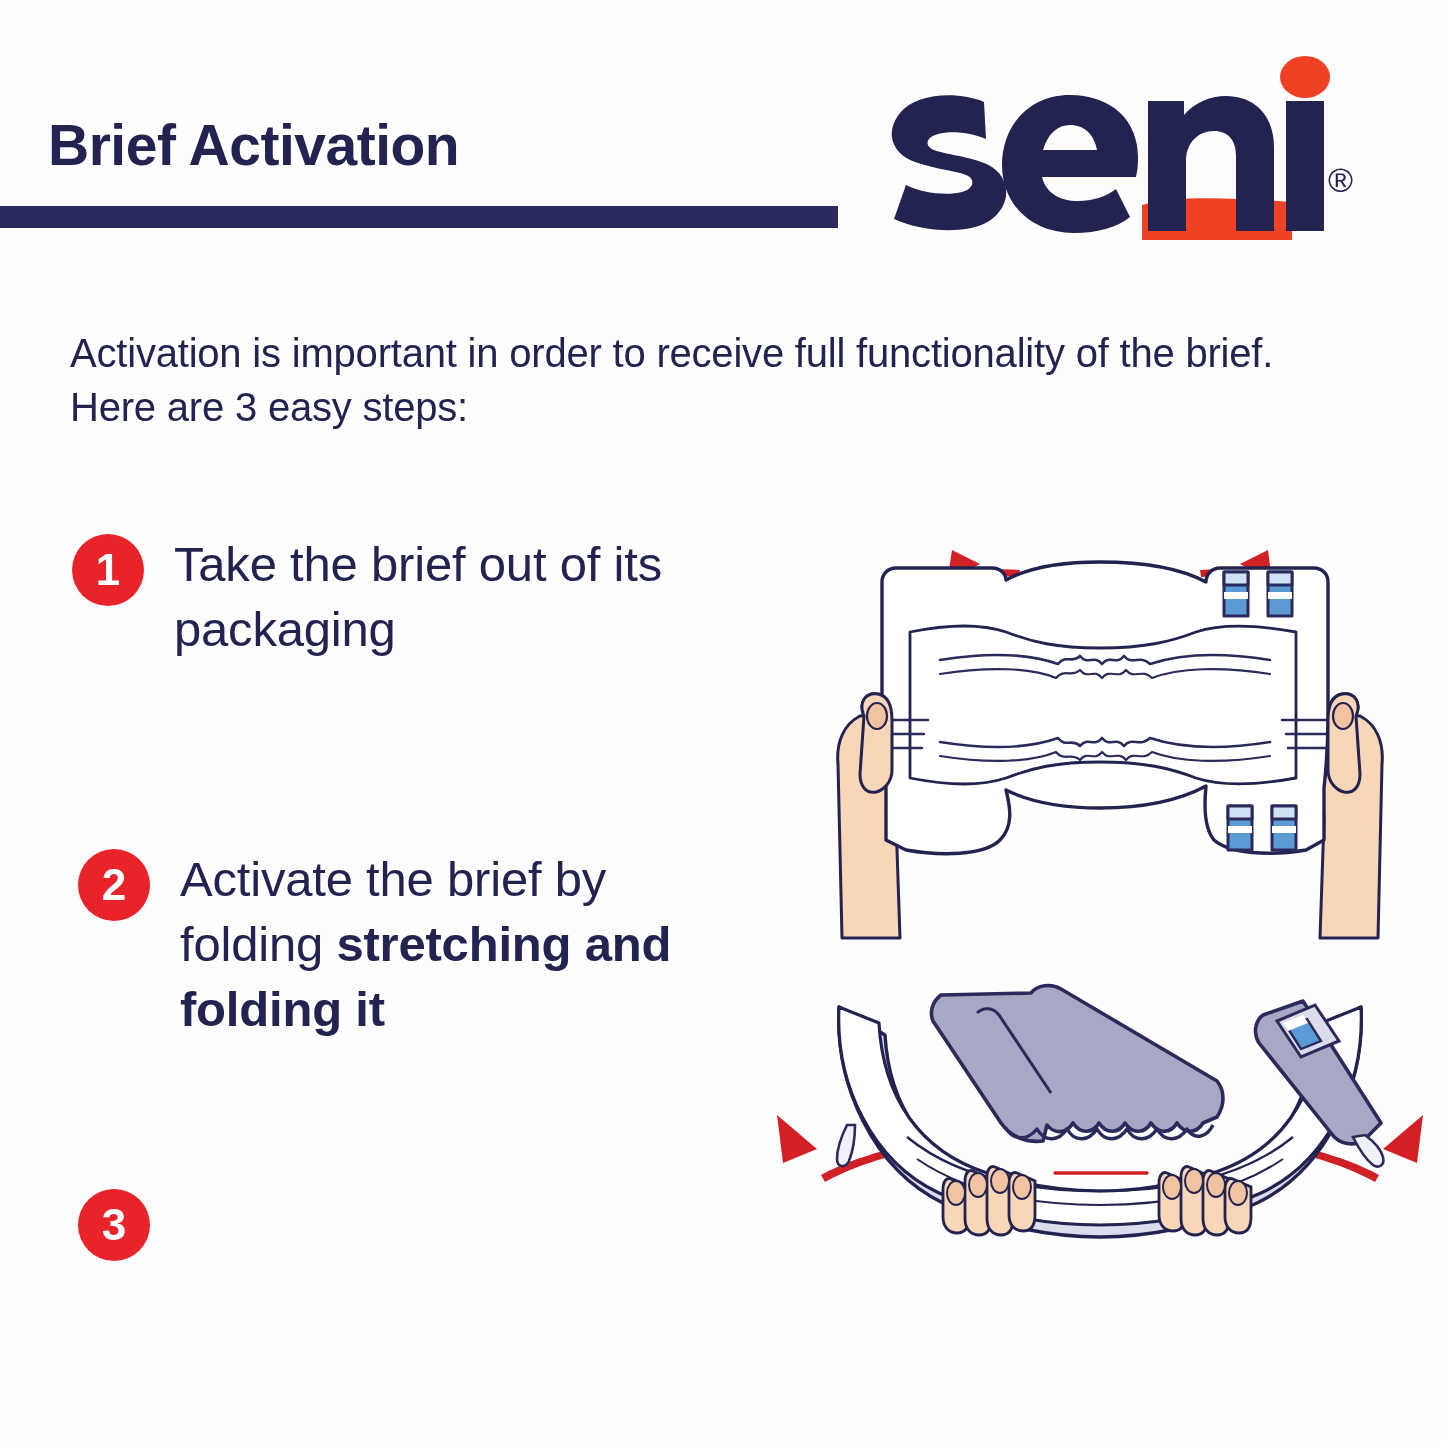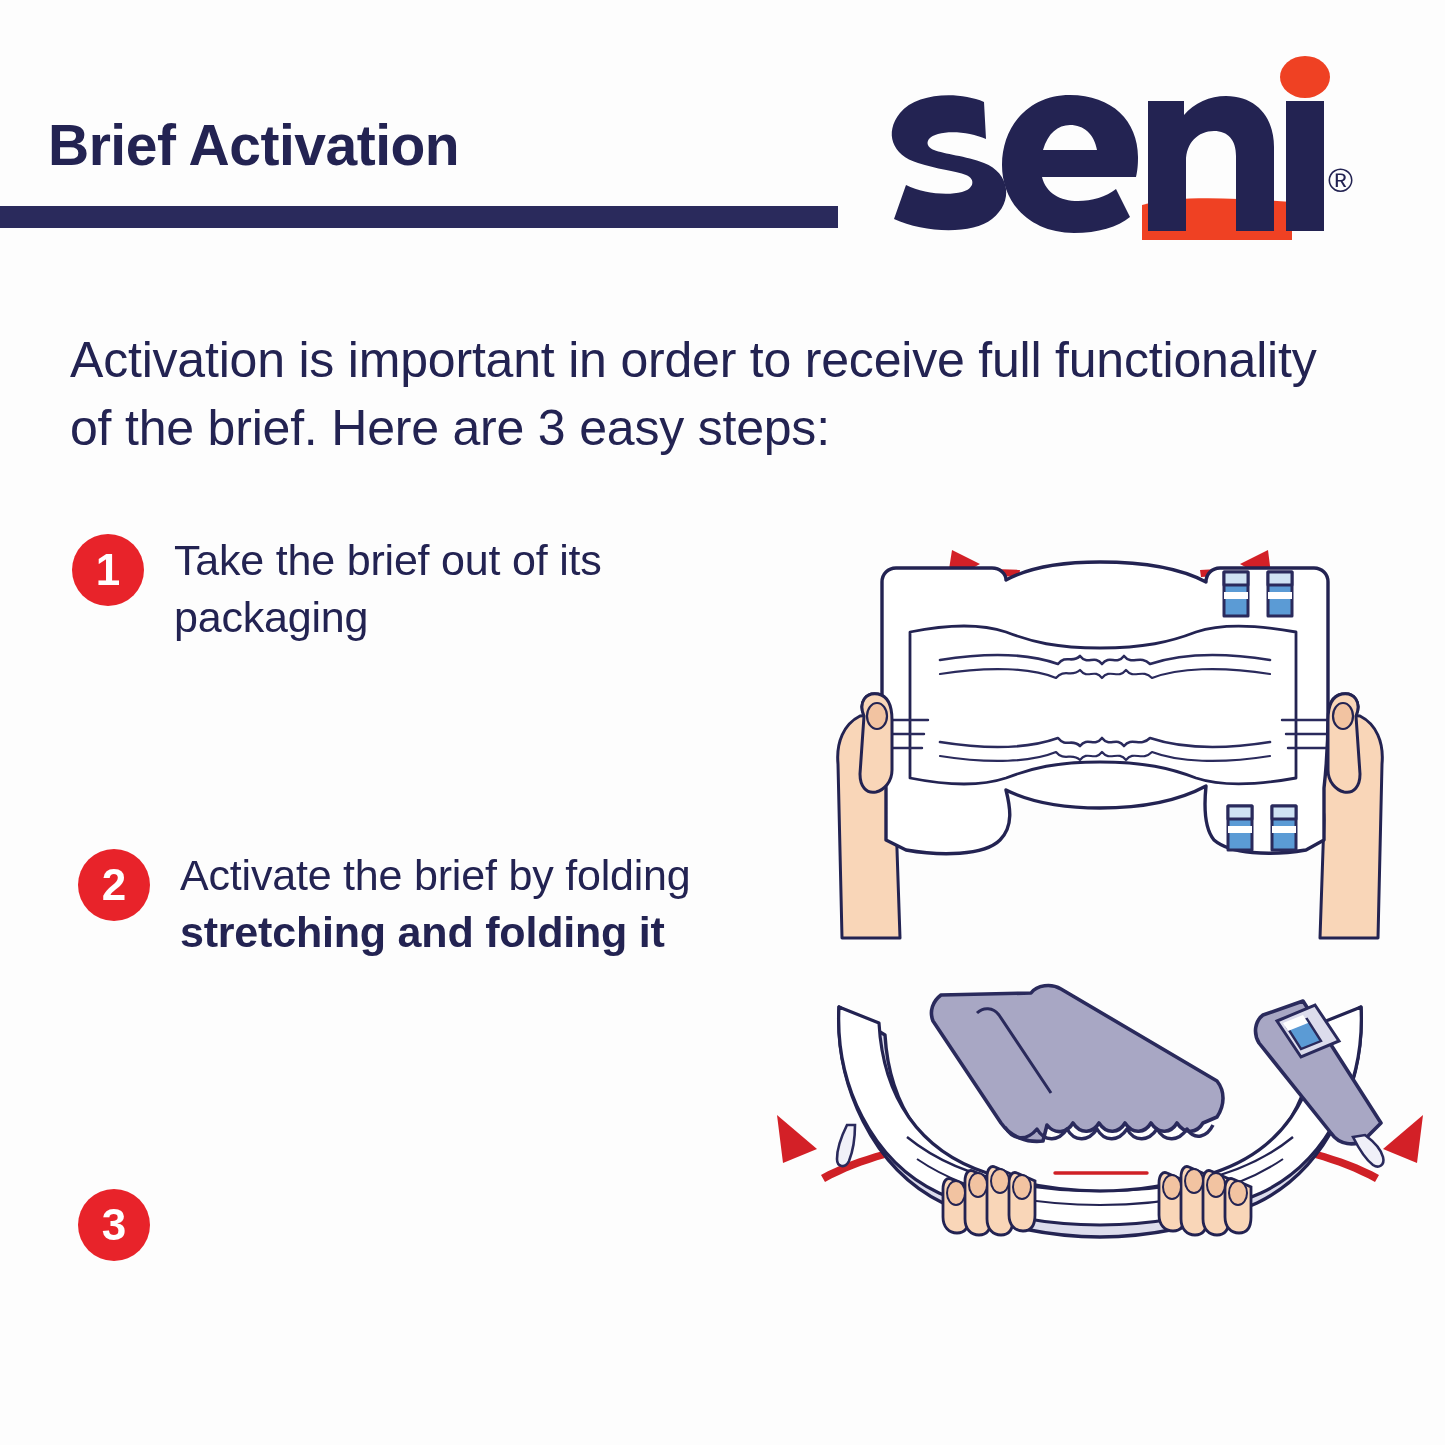--- a/index.html
+++ b/index.html
@@ -67,21 +67,21 @@
     color: #232352;
     line-height: 1;
   }
 
   
   #intro {
     position: absolute;
     left: 70px;
     top: 326px;
     width: 1270px;
-    font-size: 50px;
+    font-size: 40px;
     line-height: 1.36;
     color: #232352;
     letter-spacing: -0.2px;
   }
 
   
   .step {
     position: absolute;
     display: flex;
     align-items: flex-start;
@@ -99,21 +99,21 @@
     color: #ffffff;
     font-size: 44px;
     font-weight: bold;
     display: flex;
     align-items: center;
     justify-content: center;
     margin-right: 30px;
     margin-top: 4px;
   }
   .step-text {
-    font-size: 43px;
+    font-size: 49px;
     line-height: 1.33;
     color: #232352;
     letter-spacing: -0.2px;
     padding-top: 2px;
   }
   .step-text b { font-weight: bold; }
 
   
   #illus-1 {
     position: absolute;

